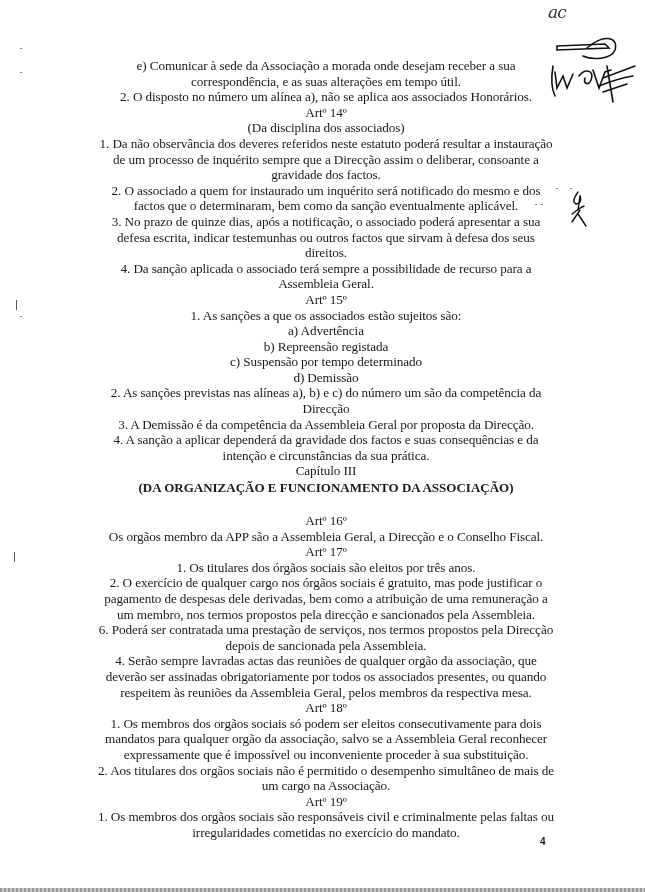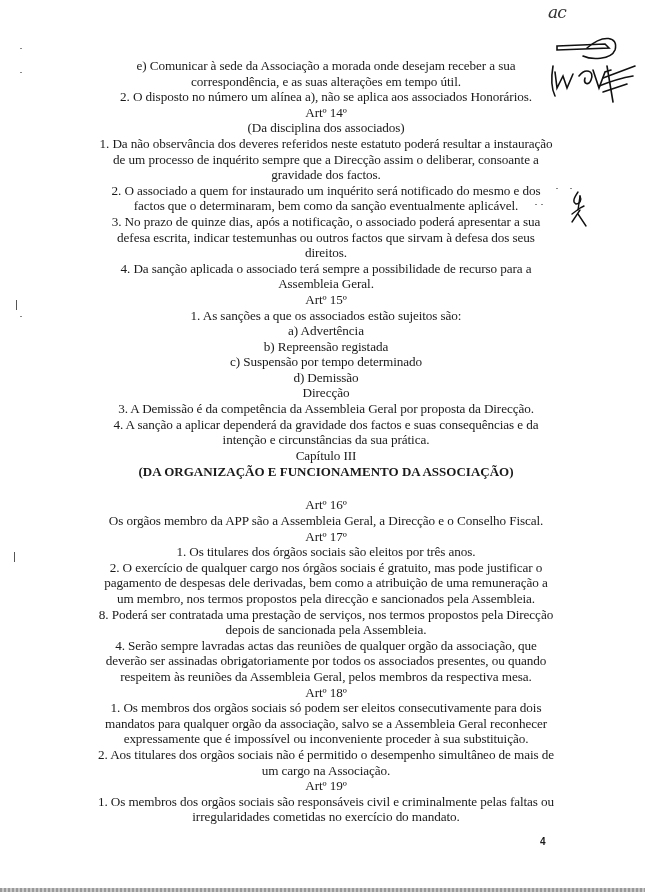--- a/index.html
+++ b/index.html
@@ -87,35 +87,36 @@
       <p>defesa escrita, indicar testemunhas ou outros factos que sirvam à defesa dos seus</p>
       <p>direitos.</p>
       <p>4. Da sanção aplicada o associado terá sempre a possibilidade de recurso para a</p>
       <p>Assembleia Geral.</p>
       <p>Artº 15º</p>
       <p>1. As sanções a que os associados estão sujeitos são:</p>
       <p>a) Advertência</p>
       <p>b) Repreensão registada</p>
       <p>c) Suspensão por tempo determinado</p>
       <p>d) Demissão</p>
+      <p>2. As sanções previstas nas alíneas a), b) e c) do número um são da competência da</p>
       <p>Direcção</p>
       <p>3. A Demissão é da competência da Assembleia Geral por proposta da Direcção.</p>
       <p>4. A sanção a aplicar dependerá da gravidade dos factos e suas consequências e da</p>
       <p>intenção e circunstâncias da sua prática.</p>
       <p class="bold">Capítulo III</p>
       <p class="chapter-title">(DA ORGANIZAÇÃO E FUNCIONAMENTO DA ASSOCIAÇÃO)</p>
       <div class="spacer"></div>
       <p>Artº 16º</p>
       <p>Os orgãos membro da APP são a Assembleia Geral, a Direcção e o Conselho Fiscal.</p>
       <p>Artº 17º</p>
       <p>1. Os titulares dos órgãos sociais são eleitos por três anos.</p>
       <p>2. O exercício de qualquer cargo nos órgãos sociais é gratuito, mas pode justificar o</p>
       <p>pagamento de despesas dele derivadas, bem como a atribuição de uma remuneração a</p>
       <p>um membro, nos termos propostos pela direcção e sancionados pela Assembleia.</p>
-      <p>8. Poderá ser contratada uma prestação de serviços, nos termos propostos pela Direcção</p>
+      <p>6. Poderá ser contratada uma prestação de serviços, nos termos propostos pela Direcção</p>
       <p>depois de sancionada pela Assembleia.</p>
       <p>4. Serão sempre lavradas actas das reuniões de qualquer orgão da associação, que</p>
       <p>deverão ser assinadas obrigatoriamente por todos os associados presentes, ou quando</p>
       <p>respeitem às reuniões da Assembleia Geral, pelos membros da respectiva mesa.</p>
       <p>Artº 18º</p>
       <p>1. Os membros dos orgãos sociais só podem ser eleitos consecutivamente para dois</p>
       <p>mandatos para qualquer orgão da associação, salvo se a Assembleia Geral reconhecer</p>
       <p>expressamente que é impossível ou inconveniente proceder à sua substituição.</p>
       <p>2. Aos titulares dos orgãos sociais não é permitido o desempenho simultâneo de mais de</p>
       <p>um cargo na Associação.</p>

